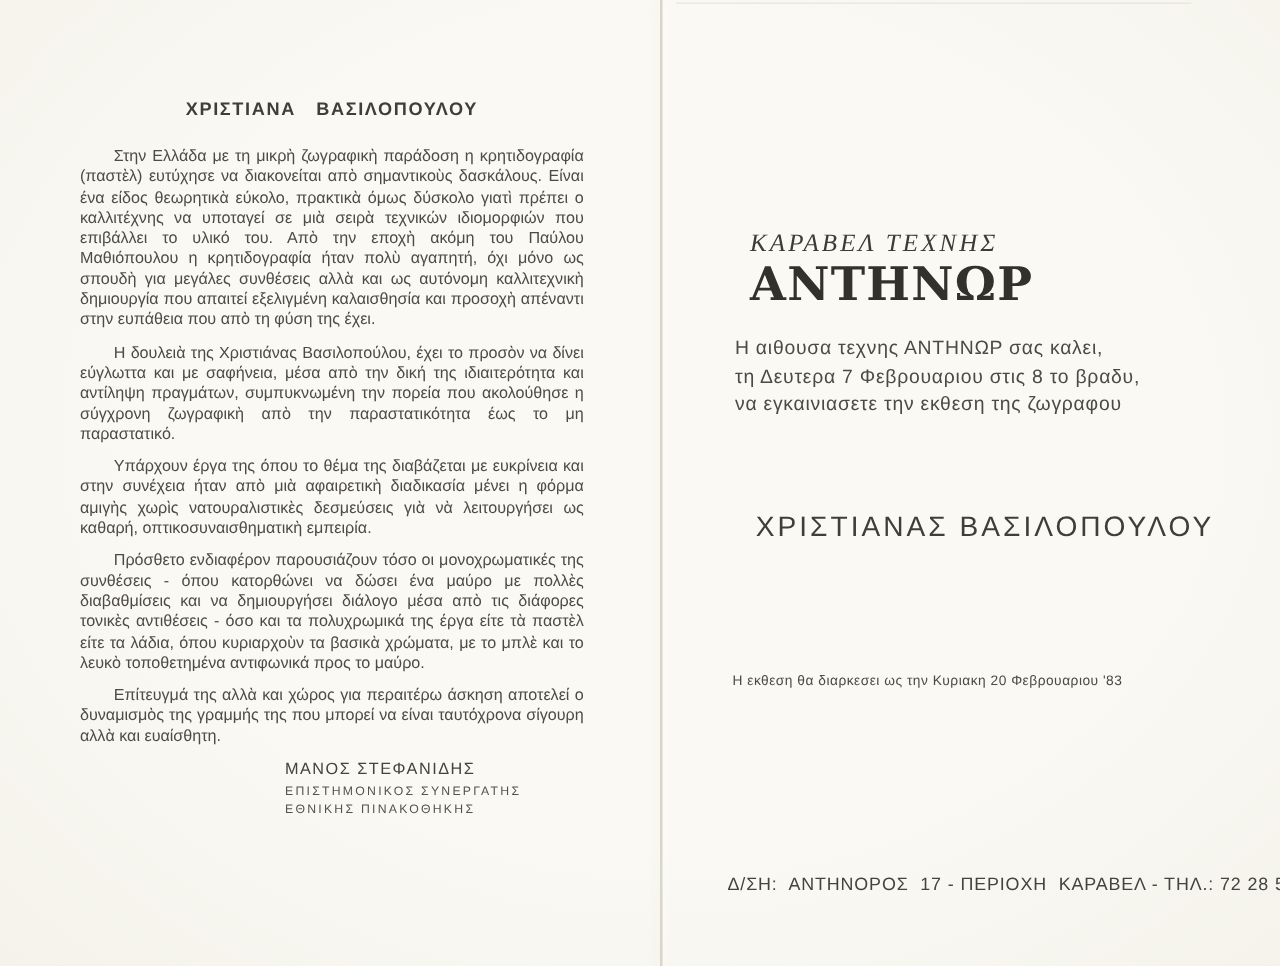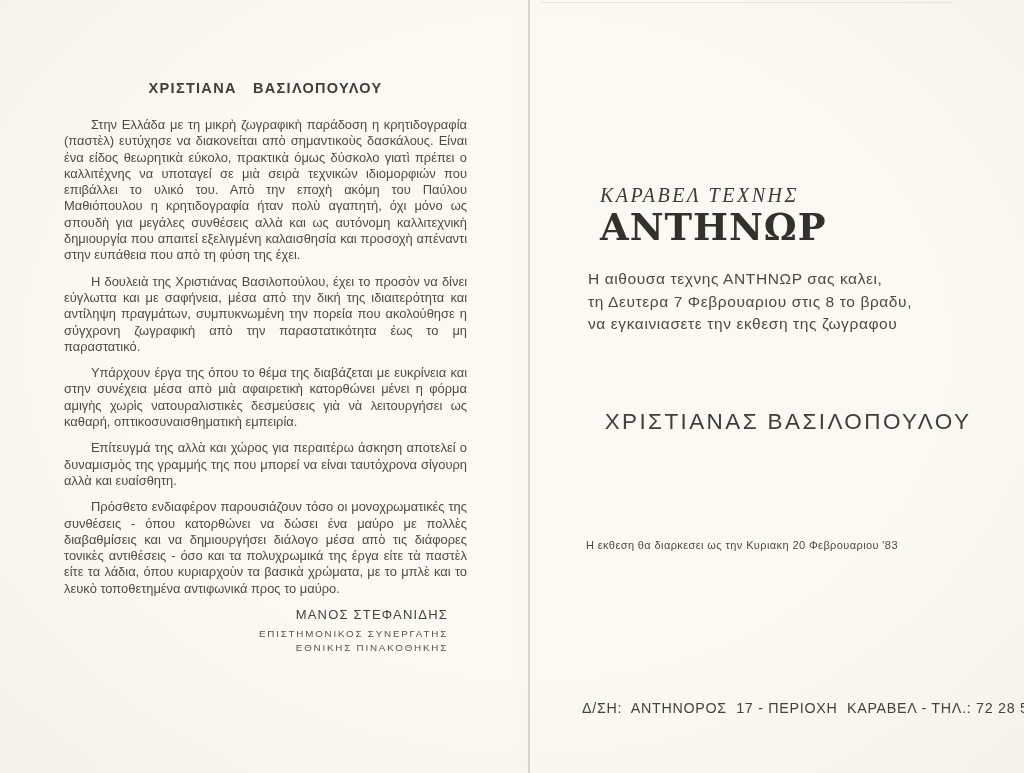--- a/index.html
+++ b/index.html
@@ -30,21 +30,21 @@
     font-size:14.5px; font-weight:bold;
     letter-spacing:1.3px; word-spacing:11px;
     color:#403e38;
   }
   .body p {
     margin:0 0 10px 0;
     font-size:12.9px; line-height:16.3px;
     text-align:justify; text-indent:27px;
     color:#4e4b44;
   }
-  .signature { width:220px; margin:7px 0 0 164px; text-align:right; }
+  .signature { width:220px; margin:7px 0 0 164px; text-align:left; }
   .sig-name  { font-size:13px; letter-spacing:1.2px; color:#45433d; margin-bottom:5px; }
   .sig-role  { font-size:9.8px; letter-spacing:1.8px; line-height:13.5px; color:#565349; }
 
   
   .logo-block { position:absolute; left:600px; top:184px; }
   .logo-label {
     font-family:"Liberation Serif", serif; font-style:italic;
     font-size:20px; letter-spacing:2.5px; color:#3d3b35;
   }
   .logo-name {
@@ -80,23 +80,23 @@
 <div class="scan">
 
   <div class="edge-top"></div>
   <div class="fold-line"></div>
 
   <div class="left-page">
     <h1 class="page-title">ΧΡΙΣΤΙΑΝΑ  ΒΑΣΙΛΟΠΟΥΛΟΥ</h1>
     <div class="body">
       <p>Στην Ελλάδα με τη μικρὴ ζωγραφικὴ παράδοση η κρητιδογραφία (παστὲλ) ευτύχησε να διακονείται απὸ σημαντικοὺς δασκάλους. Είναι ένα είδος θεωρητικὰ εύκολο, πρακτικὰ όμως δύσκολο γιατὶ πρέπει ο καλλιτέχνης να υποταγεί σε μιὰ σειρὰ τεχνικών ιδιομορφιών που επιβάλλει το υλικό του. Απὸ την εποχὴ ακόμη του Παύλου Μαθιόπουλου η κρητιδογραφία ήταν πολὺ αγαπητή, όχι μόνο ως σπουδὴ για μεγάλες συνθέσεις αλλὰ και ως αυτόνομη καλλιτεχνικὴ δημιουργία που απαιτεί εξελιγμένη καλαισθησία και προσοχὴ απέναντι στην ευπάθεια που απὸ τη φύση της έχει.</p>
       <p>Η δουλειὰ της Χριστιάνας Βασιλοπούλου, έχει το προσὸν να δίνει εύγλωττα και με σαφήνεια, μέσα απὸ την δική της ιδιαιτερότητα και αντίληψη πραγμάτων, συμπυκνωμένη την πορεία που ακολούθησε η σύγχρονη ζωγραφικὴ απὸ την παραστατικότητα έως το μη παραστατικό.</p>
-      <p>Υπάρχουν έργα της όπου το θέμα της διαβάζεται με ευκρίνεια και στην συνέχεια μέσα απὸ μιὰ αφαιρετικὴ κατορθώνει μένει η φόρμα αμιγὴς χωρὶς νατουραλιστικὲς δεσμεύσεις γιὰ νὰ λειτουργήσει ως καθαρή, οπτικοσυναισθηματικὴ εμπειρία.</p>
+      <p>Υπάρχουν έργα της όπου το θέμα της διαβάζεται με ευκρίνεια και στην συνέχεια ήταν απὸ μιὰ αφαιρετικὴ διαδικασία μένει η φόρμα αμιγὴς χωρὶς νατουραλιστικὲς δεσμεύσεις γιὰ νὰ λειτουργήσει ως καθαρή, οπτικοσυναισθηματικὴ εμπειρία.</p>
+      <p>Πρόσθετο ενδιαφέρον παρουσιάζουν τόσο οι μονοχρωματικές της συνθέσεις - όπου κατορθώνει να δώσει ένα μαύρο με πολλὲς διαβαθμίσεις και να δημιουργήσει διάλογο μέσα απὸ τις διάφορες τονικὲς αντιθέσεις - όσο και τα πολυχρωμικά της έργα είτε τὰ παστὲλ είτε τα λάδια, όπου κυριαρχοὺν τα βασικὰ χρώματα, με το μπλὲ και το λευκὸ τοποθετημένα αντιφωνικά προς το μαύρο.</p>
       <p>Επίτευγμά της αλλὰ και χώρος για περαιτέρω άσκηση αποτελεί ο δυναμισμὸς της γραμμής της που μπορεί να είναι ταυτόχρονα σίγουρη αλλὰ και ευαίσθητη.</p>
-      <p>Πρόσθετο ενδιαφέρον παρουσιάζουν τόσο οι μονοχρωματικές της συνθέσεις - όπου κατορθώνει να δώσει ένα μαύρο με πολλὲς διαβαθμίσεις και να δημιουργήσει διάλογο μέσα απὸ τις διάφορες τονικὲς αντιθέσεις - όσο και τα πολυχρωμικά της έργα είτε τὰ παστὲλ είτε τα λάδια, όπου κυριαρχοὺν τα βασικὰ χρώματα, με το μπλὲ και το λευκὸ τοποθετημένα αντιφωνικά προς το μαύρο.</p>
     </div>
     <div class="signature">
       <div class="sig-name">ΜΑΝΟΣ ΣΤΕΦΑΝΙΔΗΣ</div>
       <div class="sig-role">ΕΠΙΣΤΗΜΟΝΙΚΟΣ  ΣΥΝΕΡΓΑΤΗΣ</div>
       <div class="sig-role">ΕΘΝΙΚΗΣ  ΠΙΝΑΚΟΘΗΚΗΣ</div>
     </div>
   </div>
 
   <div class="logo-block">
     <div class="logo-label">ΚΑΡΑΒΕΛ ΤΕΧΝΗΣ</div>

